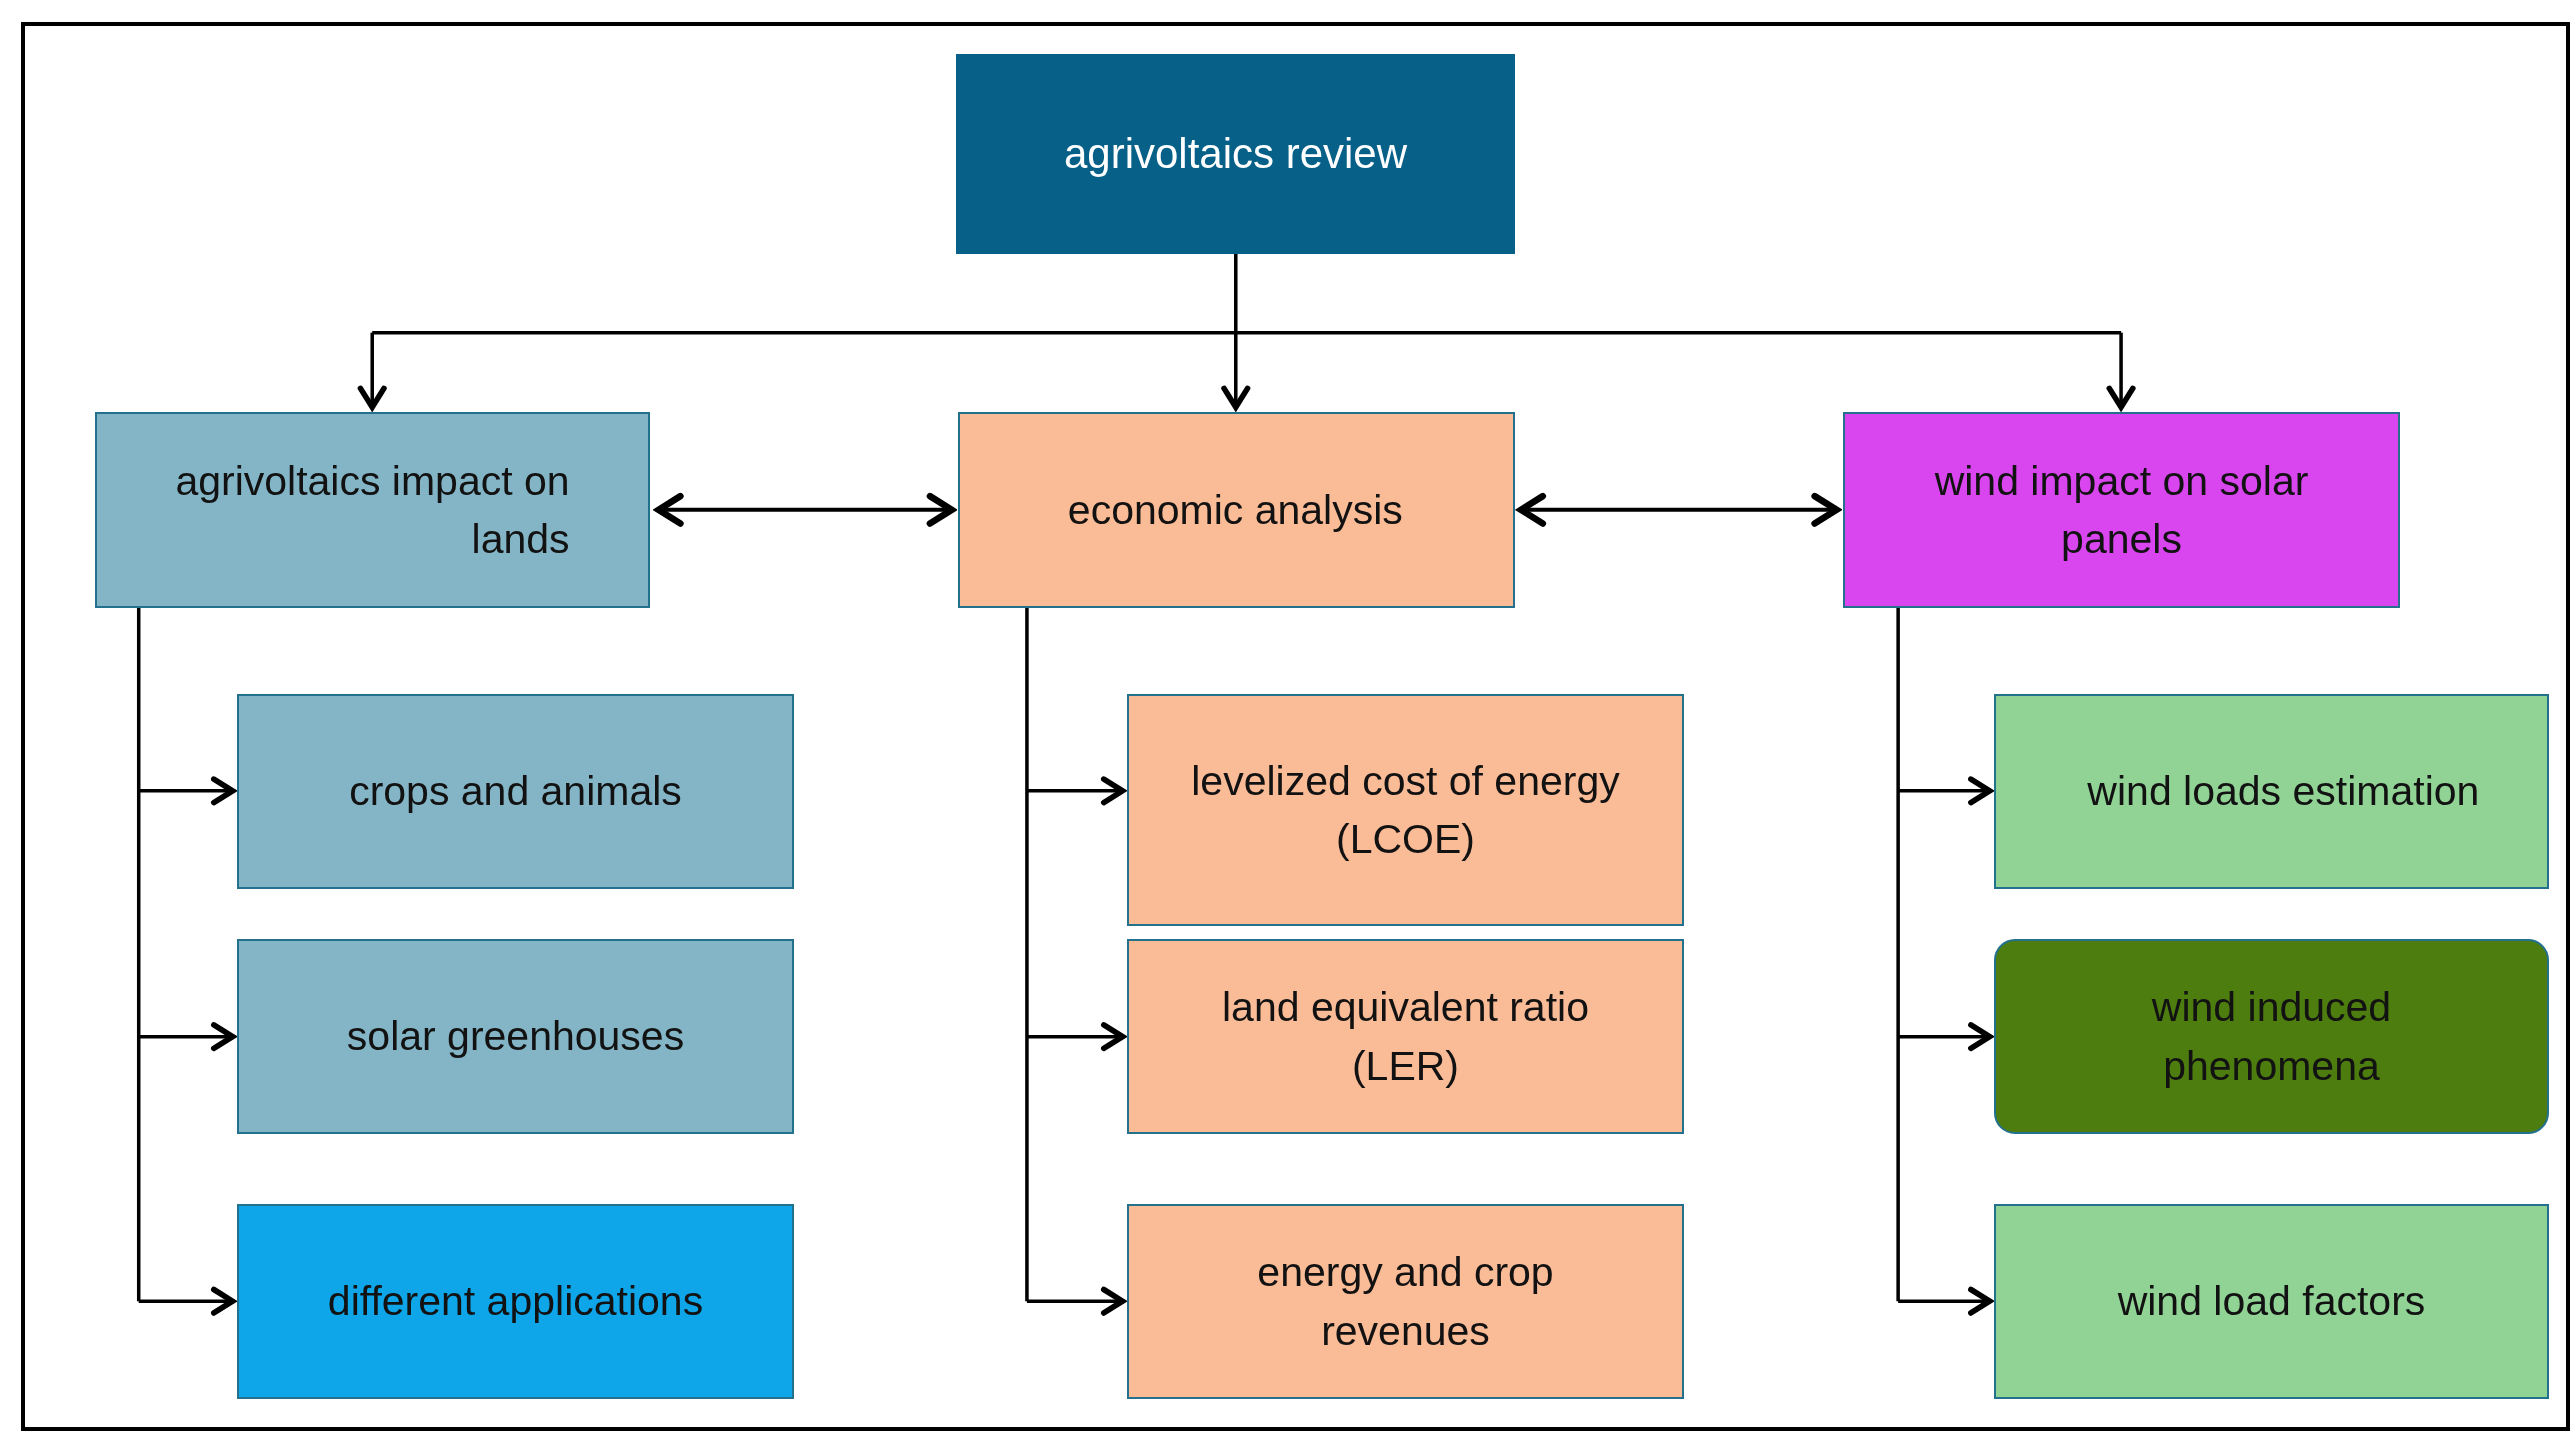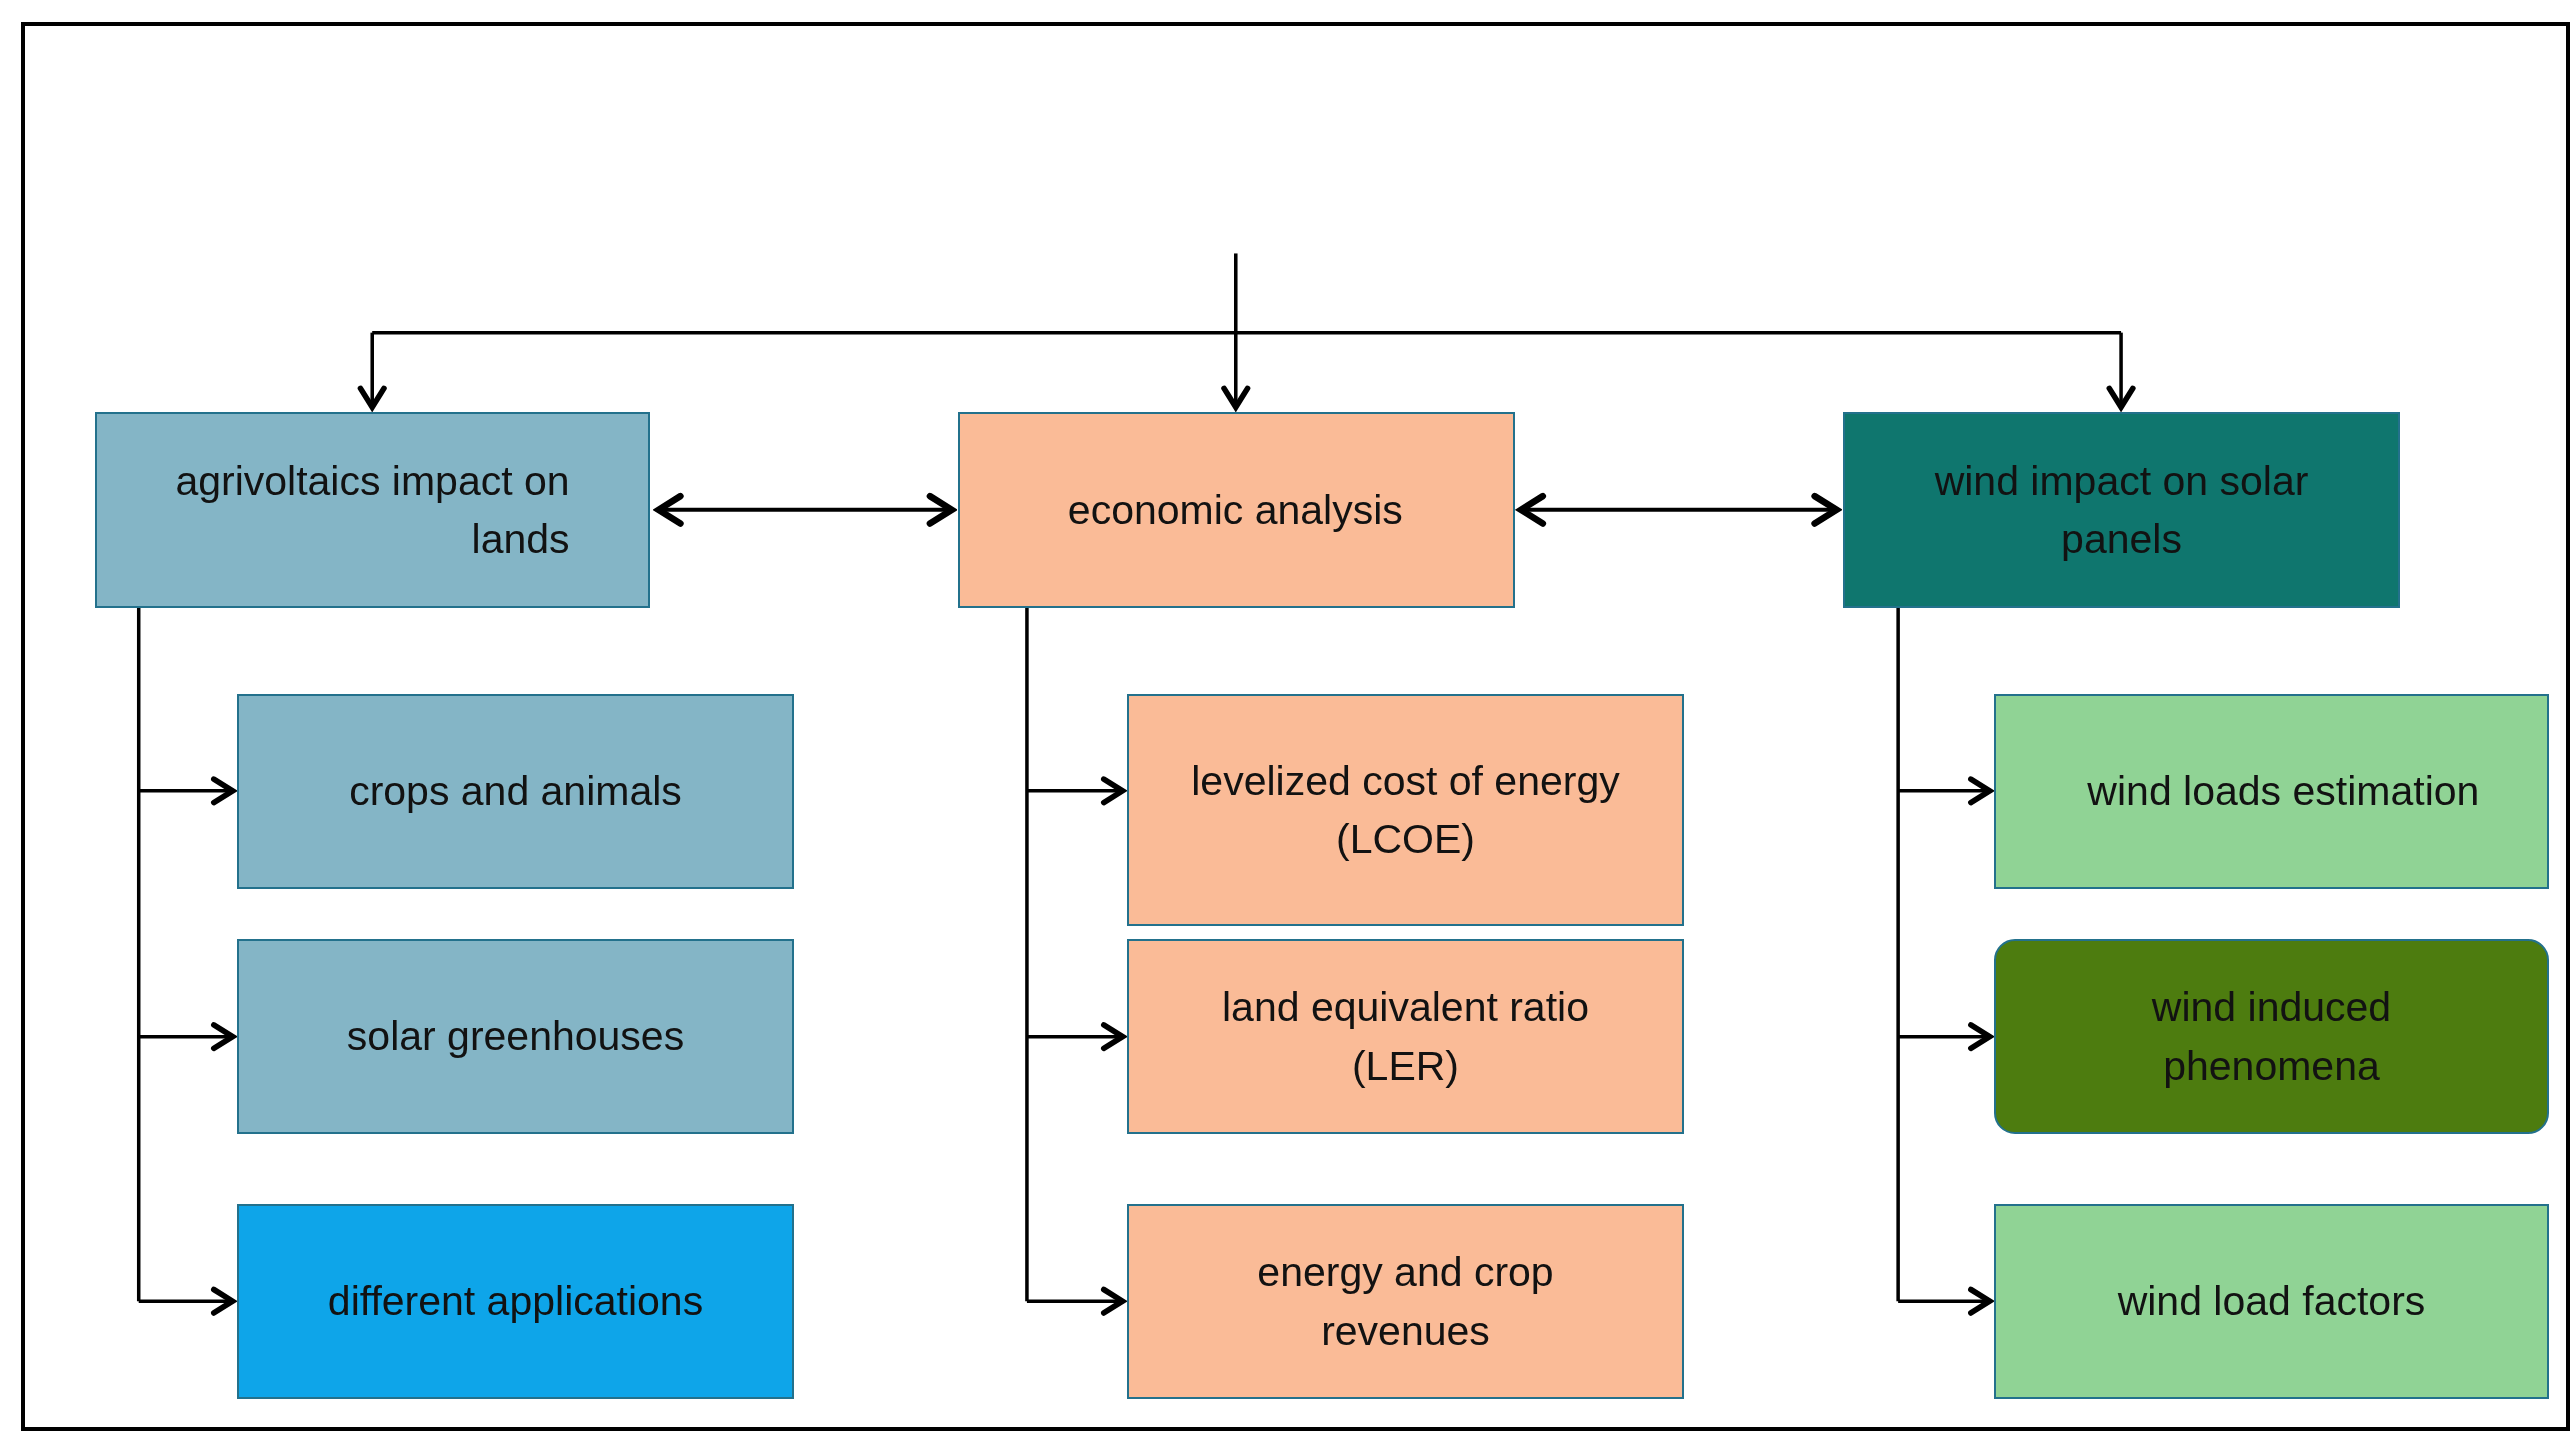--- a/index.html
+++ b/index.html
@@ -105,29 +105,32 @@
     <path d="M1750,1348 L1913,1348" stroke-width="6" marker-end="url(#chev)"></path>
     <path d="M1750,1767 L1913,1767" stroke-width="6" marker-end="url(#chev)"></path>
     <path d="M1750,2218 L1913,2218" stroke-width="6" marker-end="url(#chev)"></path>
 
     <path d="M3235,1036 L3235,2218" stroke-width="6"></path>
     <path d="M3235,1348 L3391,1348" stroke-width="6" marker-end="url(#chev)"></path>
     <path d="M3235,1767 L3391,1767" stroke-width="6" marker-end="url(#chev)"></path>
     <path d="M3235,2218 L3391,2218" stroke-width="6" marker-end="url(#chev)"></path>
   </svg>
 
+  <div class="box root" id="root-box" style="background: rgb(6, 96, 136); color: rgb(255, 255, 255);">
+    <span>agrivoltaics review</span>
+  </div>
 
   <div class="box" id="branch-left" style="background: rgb(132, 181, 198); border-color: rgb(35, 113, 140); color: rgb(18, 18, 18); text-align: right;">
     <span>agrivoltaics impact on
 lands</span>
   </div>
   <div class="box" id="branch-middle" style="background: rgb(250, 187, 151); border-color: rgb(35, 113, 140); color: rgb(18, 18, 18);">
     <span>economic analysis</span>
   </div>
-  <div class="box" id="branch-right" style="background: #0f766e; border-color: rgb(35, 113, 140); color: rgb(18, 18, 18);">
+  <div class="box" id="branch-right" style="background: #d946ef; border-color: rgb(35, 113, 140); color: rgb(18, 18, 18);">
     <span>wind impact on solar
 panels</span>
   </div>
 
   <div class="box" id="child-l1" style="background: rgb(132, 181, 198); border-color: rgb(35, 113, 140); color: rgb(18, 18, 18);">
     <span>crops and animals</span>
   </div>
   <div class="box" id="child-l2" style="background: rgb(132, 181, 198); border-color: rgb(35, 113, 140); color: rgb(18, 18, 18);">
     <span>solar greenhouses</span>
   </div>

